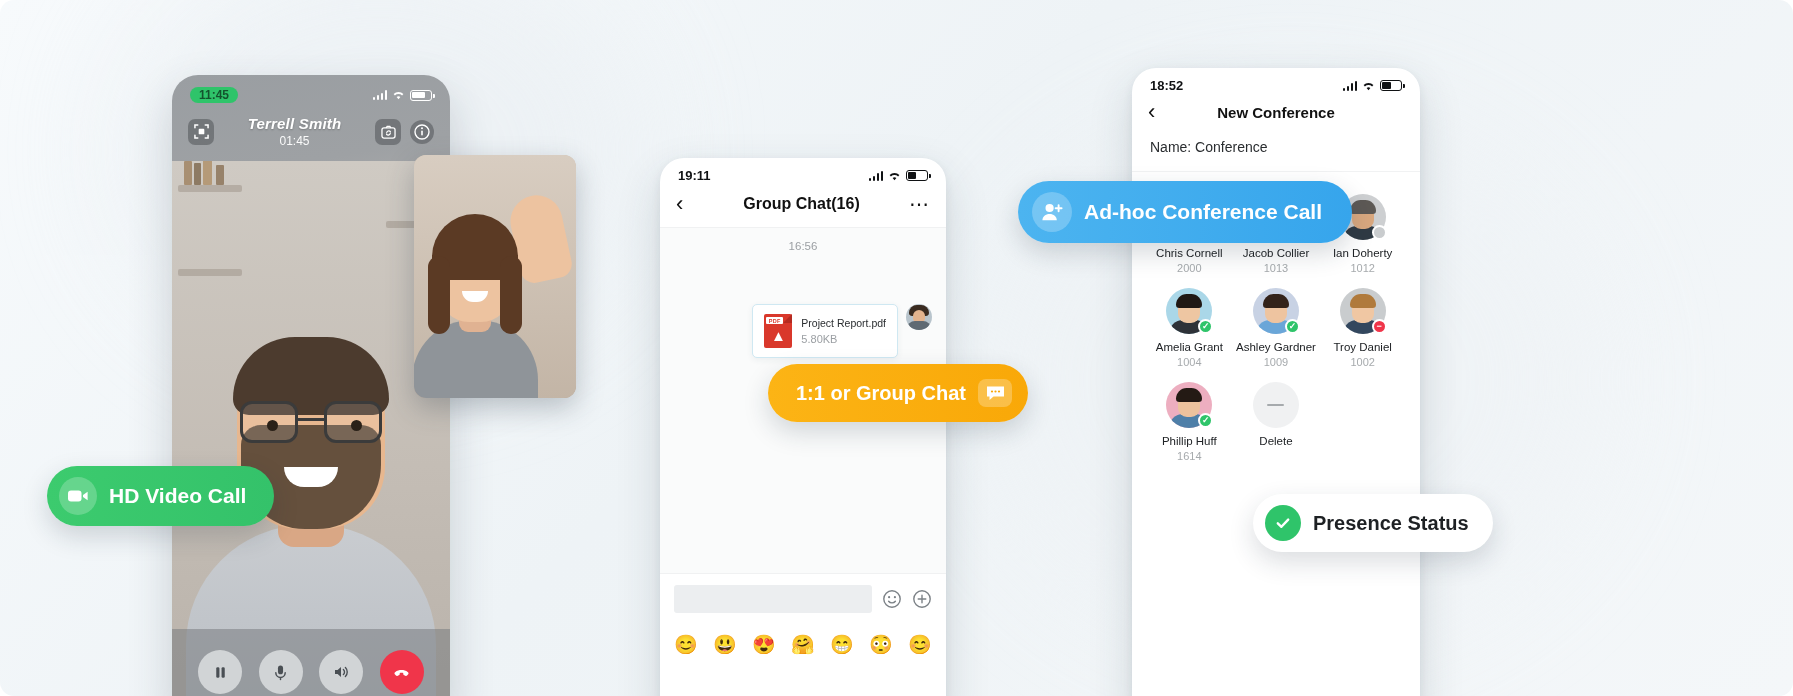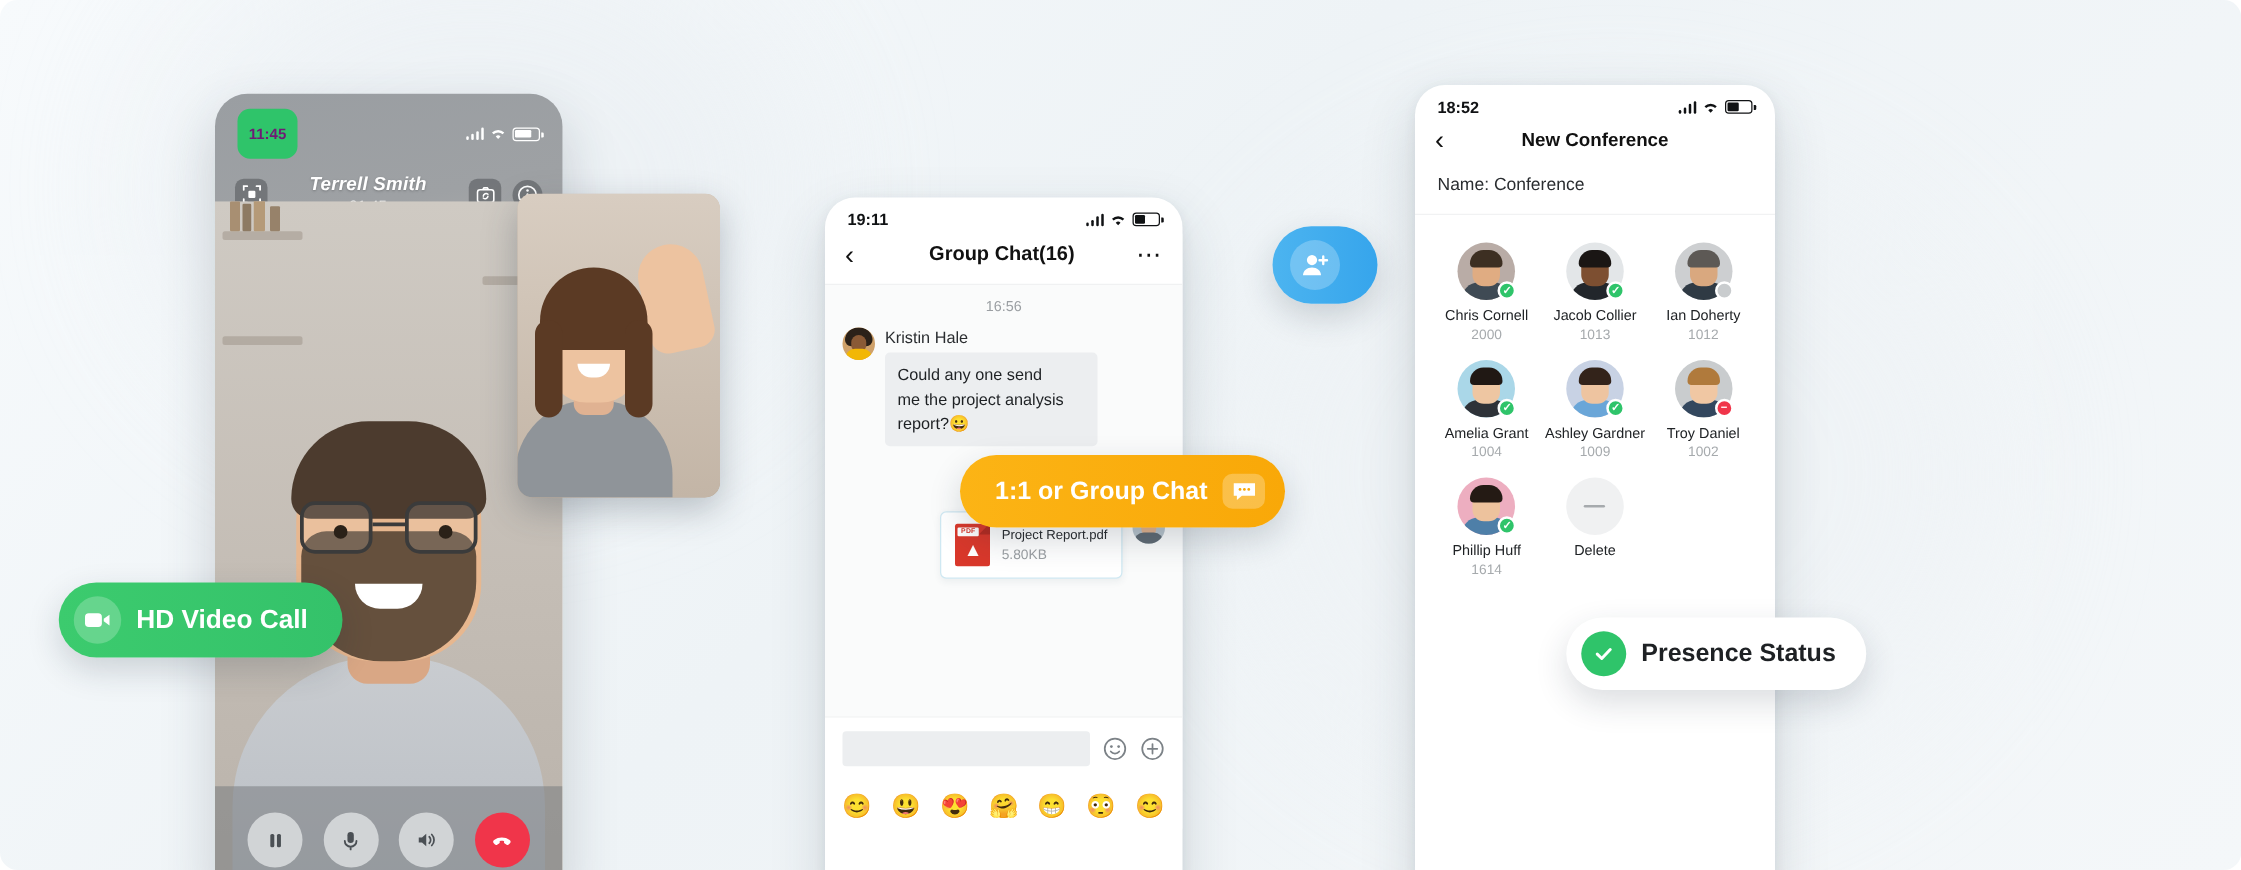--- a/index.html
+++ b/index.html
@@ -64,22 +64,22 @@
 
   
   #phone-video {
     left: 172px; top: 75px; width: 278px; height: 640px;
     background: linear-gradient(170deg,#9a9ea2 0%, #9ea1a4 16%, #c2bdb8 40%, #cfc9c2 70%, #c9c4bd 100%);
     border-radius: 26px 26px 0 0;
     box-shadow: 0 18px 45px rgba(40,55,70,.20);
   }
   #phone-video .statusbar { color:#ffffff; padding-top:12px; }
   .time-pill {
-    background: #2fc46a; color:#701a75; font-size:12px; font-weight:bold;
-    padding: 13px 9px; border-radius: 10px;
+    background: #2fc46a; color:#14532d; font-size:12px; font-weight:bold;
+    padding: 1px 9px; border-radius: 10px;
   }
   .vc-header {
     display:flex; align-items:center; justify-content:space-between;
     padding: 8px 16px 0 16px;
   }
   .vc-icon-btn {
     width: 26px; height: 26px; border-radius: 7px;
     background: rgba(80,84,88,.55);
     display:flex; align-items:center; justify-content:center;
     color:#fff;
@@ -516,35 +516,20 @@
 
     <div class="chat-head">
       <div class="back-chevron">‹</div>
       <div class="chat-title">Group Chat(16)</div>
       <div class="dots">⋯</div>
     </div>
 
     <div class="chat-body">
       <div class="chat-ts">16:56</div>
 
-      <div class="msg-row">
-        <div class="avatar-sm">
-          <div class="av-hair"></div>
-            <div class="av-face"></div>
-            <div class="av-body"></div>
-        </div>
-        <div class="msg-col">
-          <div class="msg-name">Kristin Hale</div>
-          <div class="bubble">
-            <span>Could any one send</span><br>
-            <span>me the project analysis</span><br>
-            <span>report?</span><span>😀</span>
-          </div>
-        </div>
-      </div>
 
       <div class="file-row">
         <div class="file-card">
           <div class="pdf-icon">
             <div class="sheet"></div>
             <div class="fold"></div>
             <div class="tag">PDF</div>
             <div class="a">▲</div>
           </div>
           <div class="file-meta">
@@ -752,20 +737,21 @@
   </div>
 
   <div class="badge-pill" id="badge-conf">
     <div class="ic">
       <svg width="24" height="22" viewBox="0 0 24 22">
           <circle cx="9.6" cy="7" r="4.1" fill="#fff"></circle>
           <path d="M2.4 19.2c0-3.8 3.2-6.3 7.2-6.3s7.2 2.5 7.2 6.3z" fill="#fff"></path>
           <path d="M18.6 4.2v6M15.6 7.2h6" stroke="#fff" stroke-width="1.9" stroke-linecap="round"></path>
         </svg>
     </div>
+    <span>Ad-hoc Conference Call</span>
   </div>
 
   <div class="badge-pill" id="badge-presence">
     <div class="ic">
       <svg width="20" height="20" viewBox="0 0 20 20">
           <path d="M4.8 10.3 8.4 13.8 15.2 6.6" stroke="#fff" stroke-width="2.4" fill="none" stroke-linecap="round" stroke-linejoin="round"></path>
         </svg>
     </div>
     <span>Presence Status</span>
   </div>

